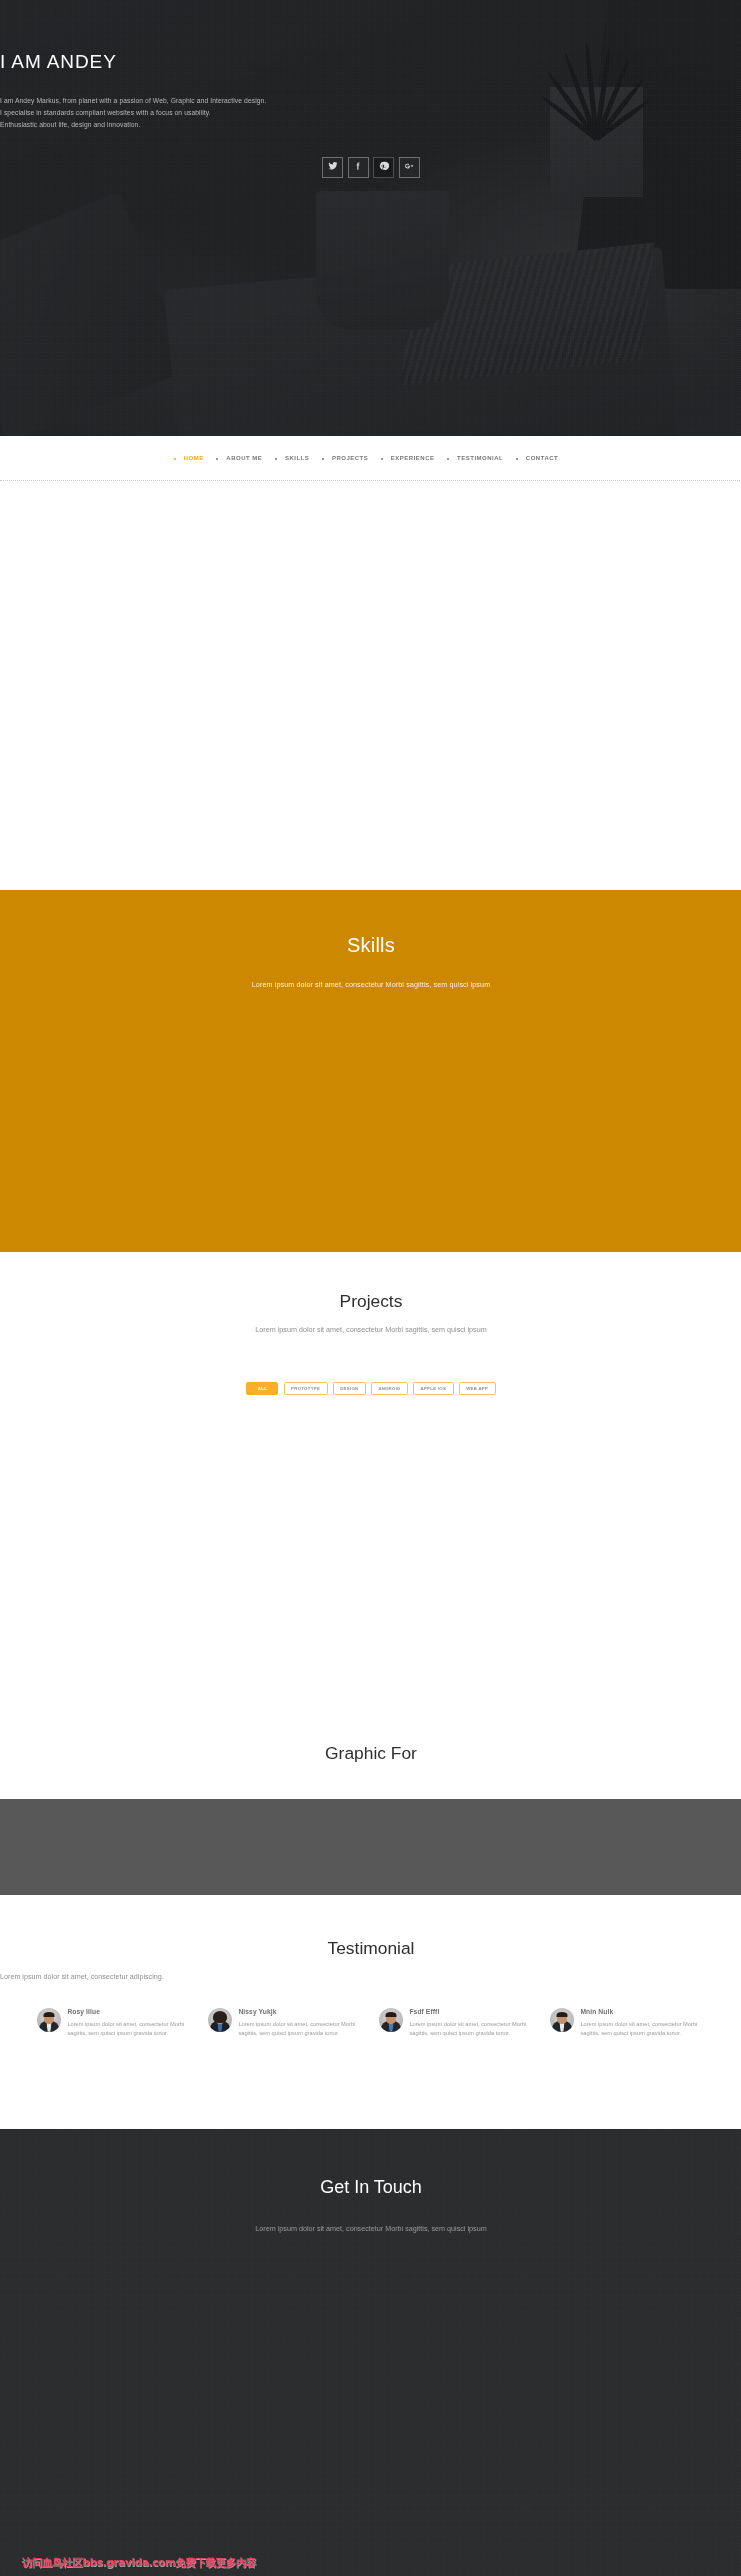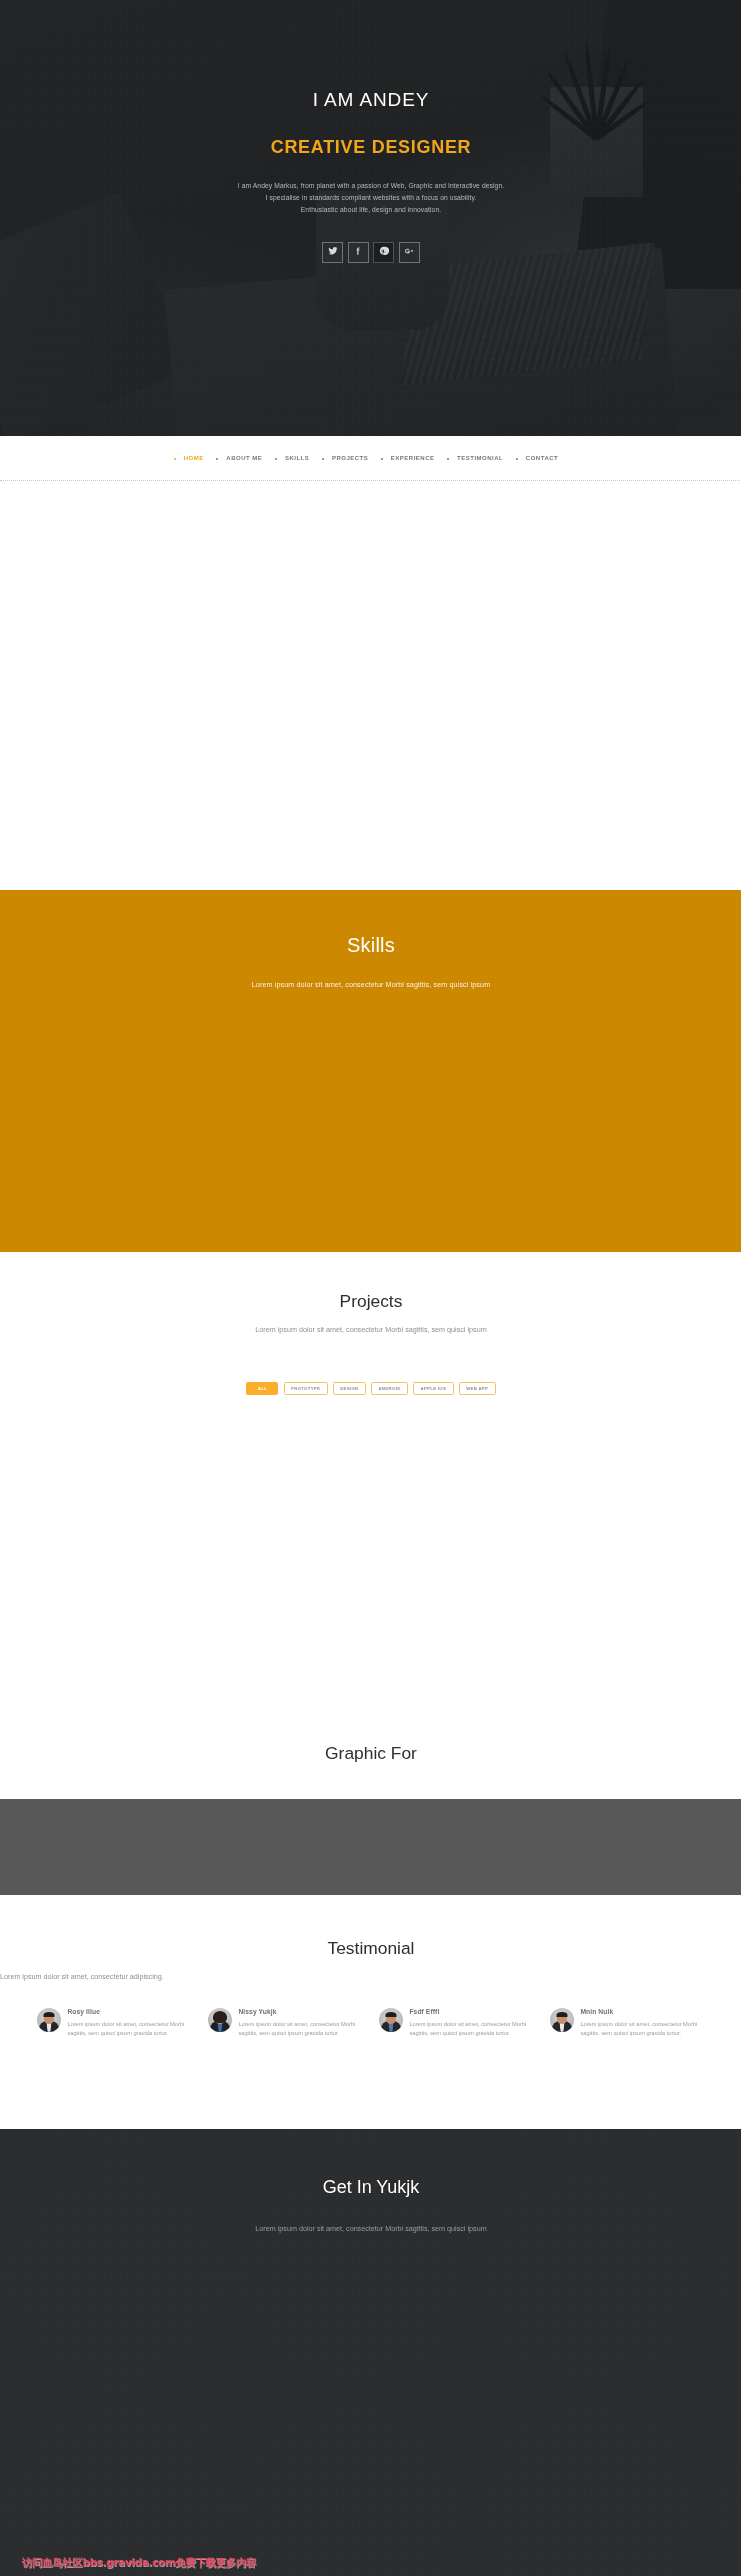--- a/index.html
+++ b/index.html
@@ -71,22 +71,22 @@
   }
   .hero-grain {
     position:absolute; inset:0;
     background-image:radial-gradient(rgba(255,255,255,.045) 0.6px, transparent 0.6px);
     background-size:2.3px 2.3px;
   }
   .hero-veil { position:absolute; inset:0; background:rgba(28,29,31,.62); }
 
   .hero-inner {
     position:relative; z-index:5;
-    width:100%; text-align:center;
-    padding-top:89px;
+    width:100%; 
+    padding-top:51px;
   }
   .hero-name {
     font-size:19px; font-weight:400; color:#ffffff;
     letter-spacing:0.9px;
     font-family:"Liberation Sans", sans-serif;
   }
   .hero-role {
     margin-top:26px;
     font-size:18px; font-weight:bold; color:#f2a61a;
     letter-spacing:0.7px;
@@ -265,21 +265,20 @@
       <span style="transform:rotate(22deg) scaleY(.97)"></span>
       <span style="transform:rotate(38deg) scaleY(.86)"></span>
       <span style="transform:rotate(54deg) scaleY(.74)"></span>
     </div>
   </div>
   <div class="hero-veil"></div>
   <div class="hero-grain"></div>
 
   <div class="hero-inner">
     <h1 class="hero-name">I AM ANDEY</h1>
-    <h2 class="hero-role">CREATIVE DESIGNER</h2>
     <div class="hero-desc">
       <div>I am Andey Markus, from planet with a passion of Web, Graphic and Interactive design.</div>
       <div>I specialise in standards compliant websites with a focus on usability.</div>
       <div>Enthusiastic about life, design and innovation.</div>
     </div>
 
     <div class="hero-social">
       <a class="social-btn">
         <span>
           <svg viewBox="0 0 24 24">
@@ -405,21 +404,21 @@
         <div class="t-text">Lorem ipsum dolor sit amet, consectetur Morbi sagittis, sem quisci ipsum gravida tortor.</div>
       </div>
     </div>
 
   </div>
 </section>
 
 <section class="contact-section">
   <div class="contact-grain"></div>
   <div class="contact-inner">
-    <h2 class="contact-title">Get In Yukjk</h2>
+    <h2 class="contact-title">Get In Touch</h2>
     <p class="contact-sub">Lorem ipsum dolor sit amet, consectetur Morbi sagittis, sem quisci ipsum</p>
   </div>
 </section>
 
 <div class="watermark">
   <span class="watermark-text">访问血鸟社区bbs.gravida.com免费下载更多内容</span>
 </div>
 
 
 </body></html>

